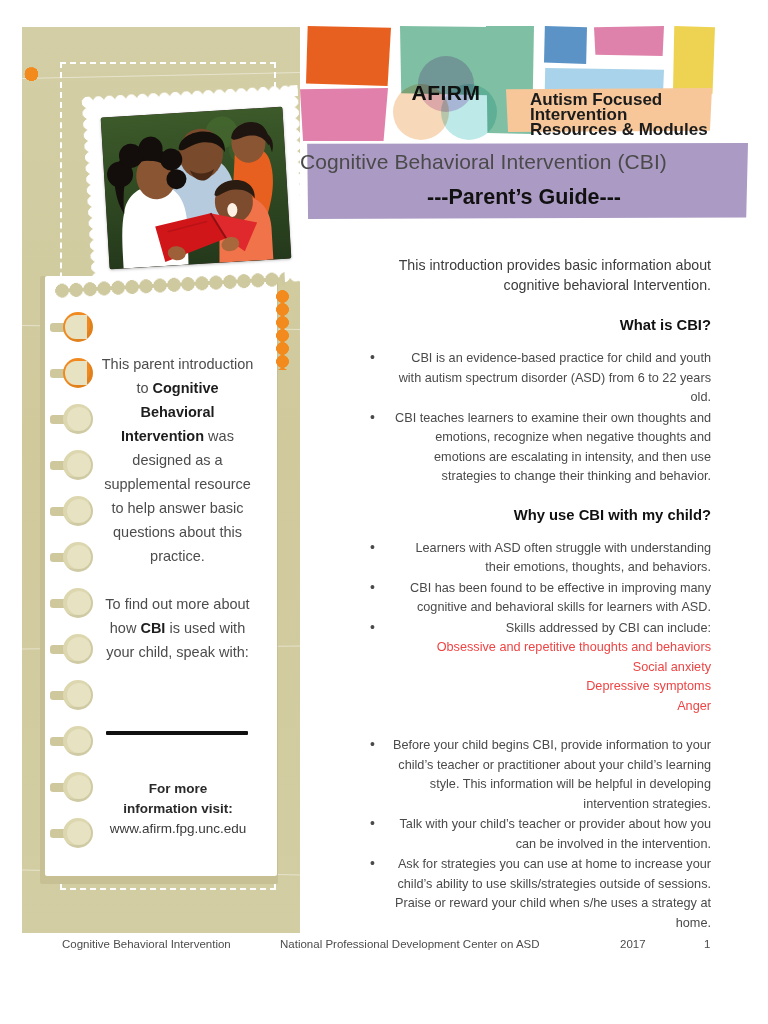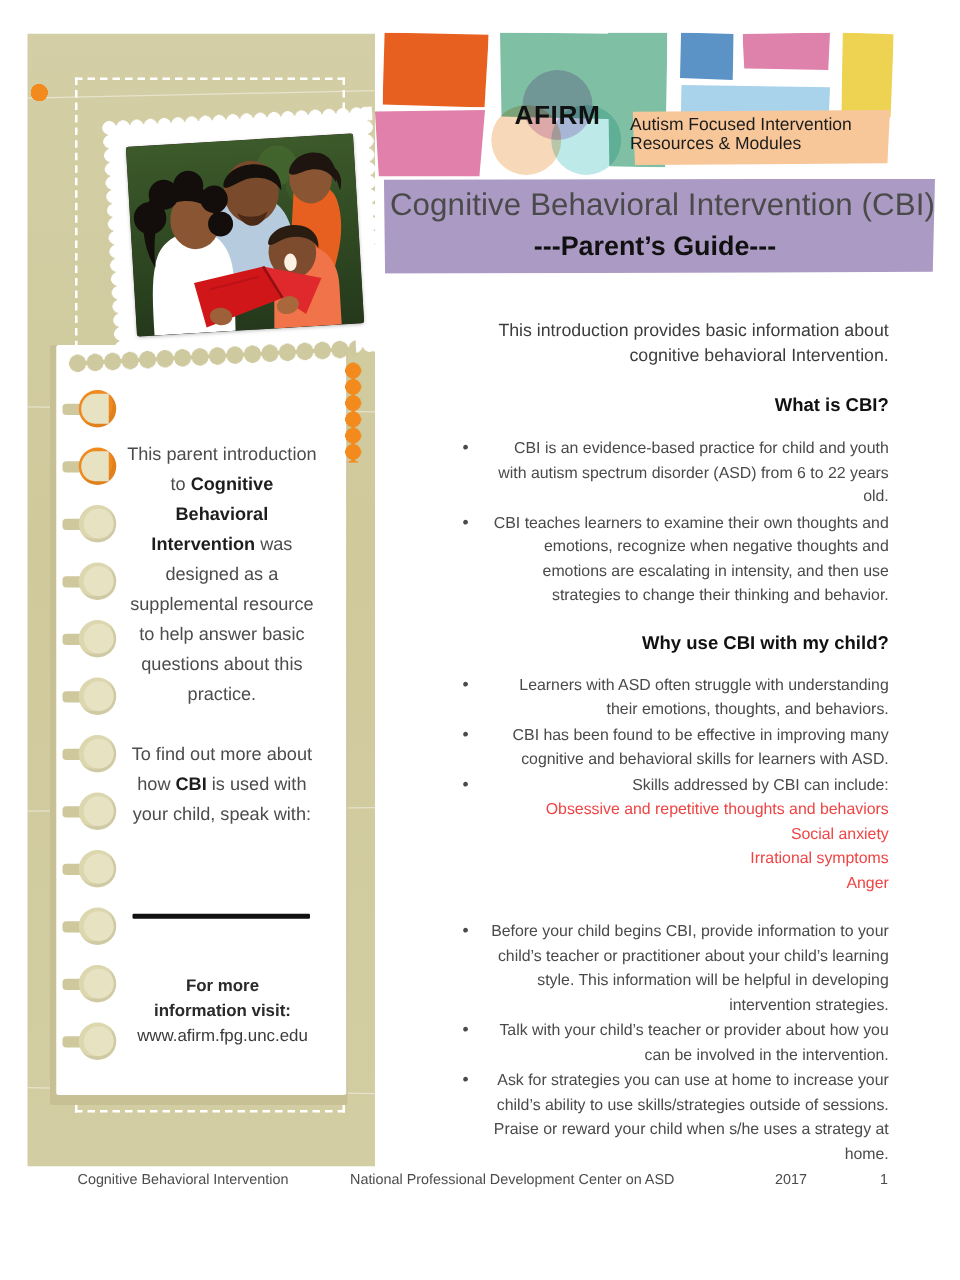--- a/index.html
+++ b/index.html
@@ -107,30 +107,30 @@
   .afirm-logo .c{position:absolute;width:56px;height:56px;border-radius:50%;mix-blend-mode:multiply;opacity:.62;}
   .afirm-logo .c1{left:26px;top:0px;  background:#d2a5dc;}
   .afirm-logo .c2{left:1px; top:28px; background:#f3c08c;}
   .afirm-logo .c3{left:49px;top:28px; background:#95dcdc;}
   .afirm-text{position:absolute;left:96px;top:55px;width:100px;text-align:center;
     font-size:21px;font-weight:bold;letter-spacing:.5px;color:#111;
     font-family:"Liberation Sans", sans-serif;}
 
   .afirm-band{position:absolute;left:206px;top:62px;width:206px;height:44px;background:#f7c79a;
     clip-path:polygon(0 3%,100% 0,99% 97%,1% 100%);}
-  .afirm-band-txt{position:absolute;left:204px;top:66px;width:196px;
-    font-size:14px;font-weight:normal;line-height:15px;color:#1c1c1c;}
+  .afirm-band-txt{position:absolute;left:230px;top:66px;width:196px;
+    font-size:17px;font-weight:bold;line-height:15px;color:#1c1c1c;}
 
   
   .banner{position:absolute;left:300px;top:143px;width:448px;height:76px;background:#ab9ac4;
     clip-path:polygon(1.6% 1%,100% 0,99.6% 98%,1.8% 100%);}
   .banner::before{content:"";position:absolute;left:-5px;top:0;width:11px;height:100%;
     background:radial-gradient(circle 5.5px at 5.5px 5.5px,#ab9ac4 96%,transparent 100%) 0 0/11px 11px repeat-y;}
-  .banner-t1{position:absolute;left:300px;top:150px;width:448px;text-align:right;
-    font-size:25px;color:#4a4a4a;letter-spacing:.1px;}
+  .banner-t1{position:absolute;left:300px;top:150px;width:448px;text-align:left;
+    font-size:21px;color:#4a4a4a;letter-spacing:.1px;}
   .banner-t2{position:absolute;left:300px;top:185px;width:448px;text-align:center;
     font-size:21.5px;font-weight:bold;color:#111111;}
 
   
   .main{position:absolute;left:345px;top:255px;width:366px;text-align:right;}
   .intro{font-size:14.2px;line-height:20px;color:#3c3c3c;margin:0 0 22px 0;}
   .sec-h{font-size:14.8px;font-weight:bold;color:#111111;margin:0 0 3px 0;}
   ul.bul{list-style:none;margin:16px 0 20px 0;padding:0 0 0 44px;}
   ul.bul>li{position:relative;font-size:12.7px;line-height:19.5px;color:#4a4a4a;margin-bottom:1px;}
   ul.bul>li::before{content:"\2022";position:absolute;left:-19px;top:-1px;font-size:14px;color:#4a4a4a;}
@@ -330,21 +330,21 @@
 
   <h3 class="sec-h">Why use CBI with my child?</h3>
   <ul class="bul">
     <li>Learners with ASD often struggle with understanding their emotions, thoughts, and behaviors.</li>
     <li>CBI has been found to be effective in improving many cognitive and behavioral skills for learners with ASD.</li>
     <li>Skills addressed by CBI can include:</li>
   </ul>
   <ul class="sub" style="margin-top:-20px;margin-bottom:20px;">
     <li>Obsessive and repetitive thoughts and behaviors</li>
     <li>Social anxiety</li>
-    <li>Irrational symptoms</li>
+    <li>Depressive symptoms</li>
     <li>Anger</li>
   </ul>
 
   <ul class="bul">
     <li>Before your child begins CBI, provide information to your child’s teacher or practitioner about your child’s learning style. This information will be helpful in developing intervention strategies.</li>
     <li>Talk with your child’s teacher or provider about how you can be involved in the intervention.</li>
     <li>Ask for strategies you can use at home to increase your child’s ability to use skills/strategies outside of sessions. Praise or reward your child when s/he uses a strategy at home.</li>
   </ul>
 </div>
 

